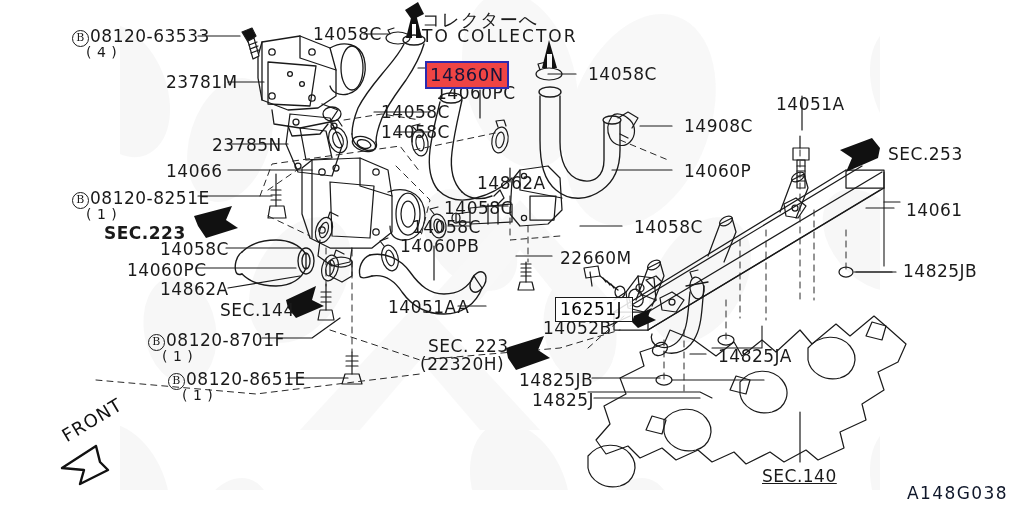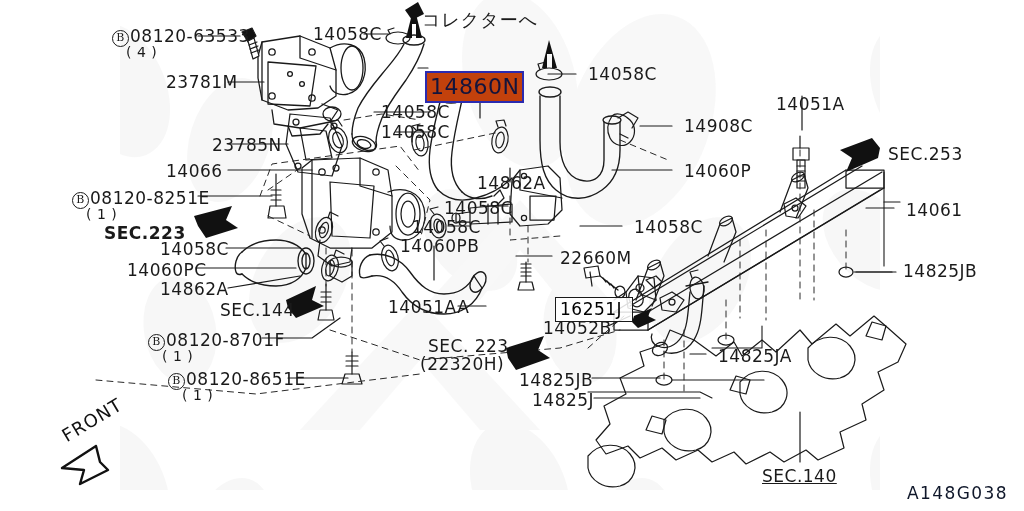--- a/index.html
+++ b/index.html
@@ -30,29 +30,28 @@
     white-space: nowrap;
     line-height: 1.05;
   }
   .lbl.jp {
     font-size: 18px;
     letter-spacing: 1px;
   }
   .highlight {
     position: absolute;
     font-family: "DejaVu Sans", sans-serif;
-    font-size: 22px;
+    font-size: 18px;
     letter-spacing: 0.5px;
     color: #14143c;
-    background: #c2410c;
+    background: #ef4444;
     border: 2px solid #2b2bb0;
     padding: 1px 3px 2px 3px;
     white-space: nowrap;
     box-sizing: border-box;
-    margin-top: 10px;
   }
   .bcircle {
     display: inline-block;
     width: 15px;
     height: 15px;
     border: 1.3px solid #1a1a1a;
     border-radius: 50%;
     font-size: 11px;
     line-height: 14px;
     text-align: center;
@@ -482,21 +481,21 @@
         <path d="M634 316 L652 308 L648 316 L656 320 L638 328 L632 322 Z"></path>
       </g>
 
       <g fill="none" stroke="#111" stroke-width="2.4">
         <path d="M96 446 L62 468 L84 470 L80 484 L108 470 L100 462 Z"></path>
       </g>
     </g>
   </svg>
 
   <div id="labels-layer">
-      <div class="lbl" style="left: 72px; top: 28px; margin-left: 40px;"><span class="bcircle">B</span><span>08120-63533</span><span class="qty">( 4 )</span></div>
+      <div class="lbl" style="left: 72px; top: 28px;"><span class="bcircle">B</span><span>08120-63533</span><span class="qty">( 4 )</span></div>
       <div class="lbl" style="left: 313px; top: 26px;"><span>14058C</span></div>
       <div class="lbl" style="left: 166px; top: 74px; text-align: center;"><span>23781M</span></div>
       <div class="lbl" style="left: 588px; top: 66px;"><span>14058C</span></div>
       <div class="lbl" style="left: 436px; top: 85px;"><span>14060PC</span></div>
       <div class="lbl" style="left: 381px; top: 104px;"><span>14058C</span></div>
       <div class="lbl" style="left: 381px; top: 124px;"><span>14058C</span></div>
       <div class="lbl" style="left: 776px; top: 96px;"><span>14051A</span></div>
       <div class="lbl" style="left: 684px; top: 118px;"><span>14908C</span></div>
       <div class="lbl" style="left: 166px; top: 137px; margin-left: 46px;"><span>23785N</span></div>
       <div class="lbl" style="left: 888px; top: 146px;"><span>SEC.253</span></div>
@@ -525,18 +524,19 @@
       <div class="lbl" style="left: 519px; top: 372px;"><span>14825JB</span></div>
       <div class="lbl" style="left: 168px; top: 371px;"><span class="bcircle">B</span><span>08120-8651E</span><span class="qty">( 1 )</span></div>
       <div class="lbl" style="left: 532px; top: 392px;"><span>14825J</span></div>
       <div class="lbl" style="left: 762px; top: 468px; text-decoration: underline;"><span>SEC.140</span></div>
       <div class="boxed" style="left: 555px; top: 297px; width: 78px; height: 25px;">16251J</div>
     </div>
 
   <div class="highlight" id="hl-part" style="left:425px; top:61px;">14860N</div>
 
   <div class="lbl jp" style="left:422px; top:11px;">コレクターへ</div>
+  <div class="lbl" style="left:422px; top:28px; letter-spacing:2px;">TO COLLECTOR</div>
 
   <div class="frontmark">FRONT</div>
 
   <div class="diagcode">A148G038</div>
 
 </div>
 
 </body></html>

